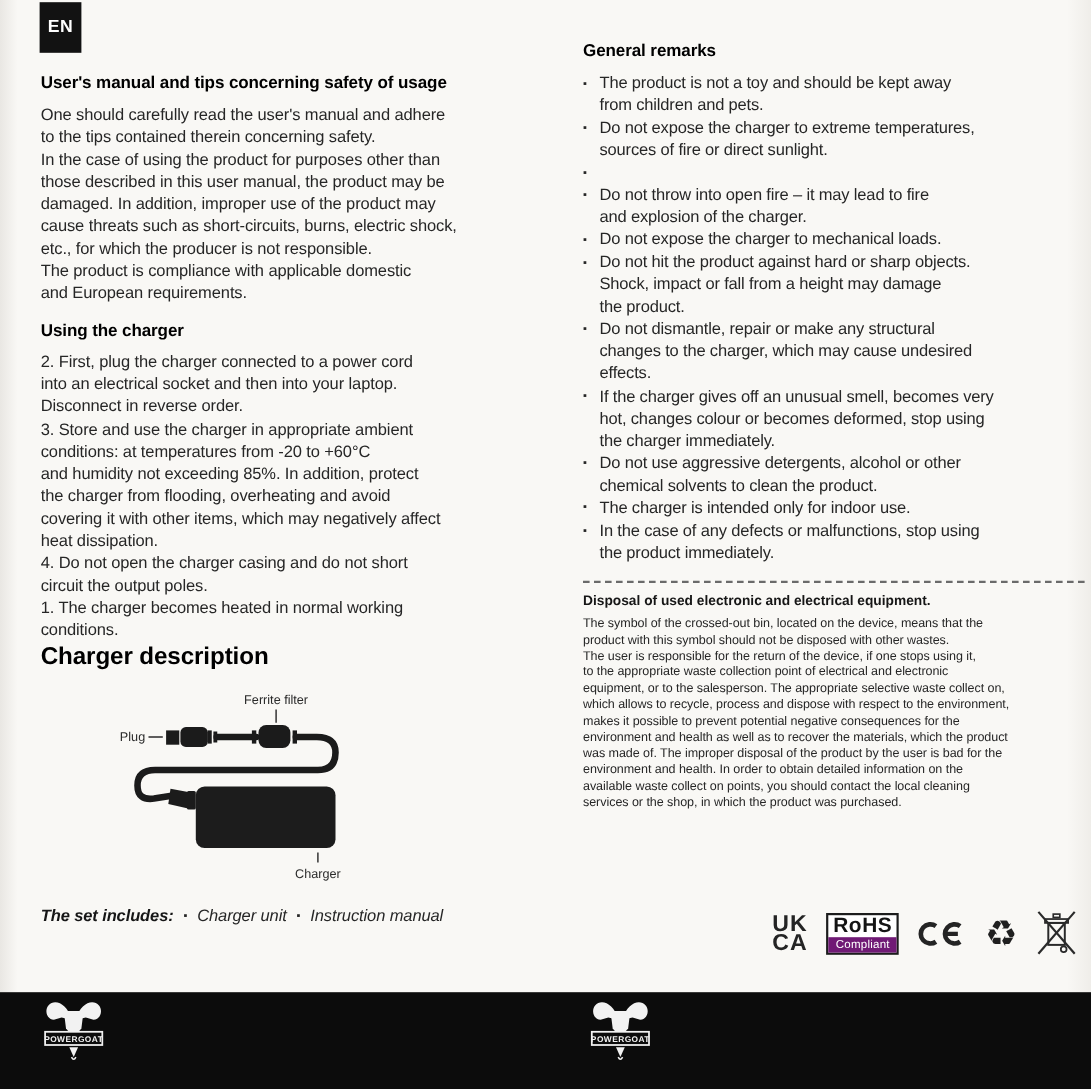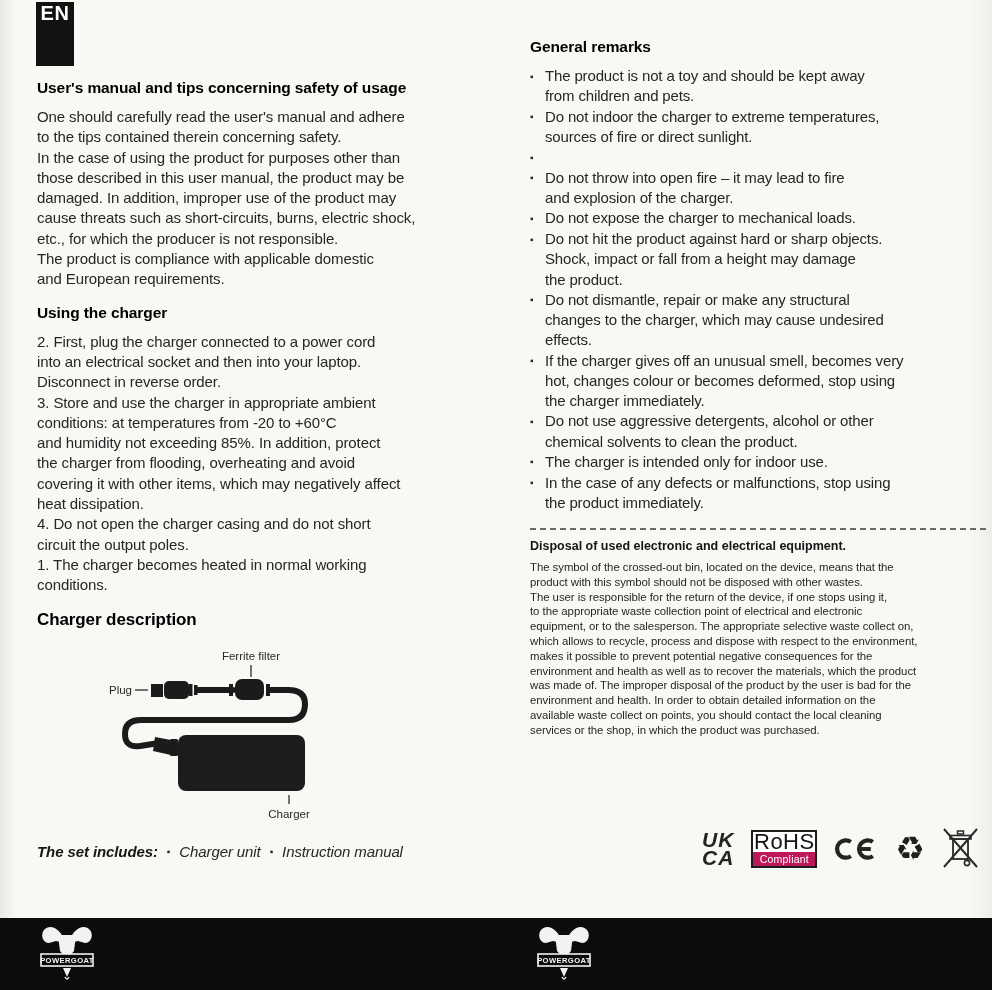--- a/index.html
+++ b/index.html
@@ -3,49 +3,49 @@
 <meta charset="utf-8">
 <style>
   html,body{margin:0;padding:0;}
   body{
     width:992px;height:990px;position:relative;overflow:hidden;
     background:linear-gradient(90deg,#e9e7e3 0px,#f9f8f5 16px,#f9f8f5 970px,#efede9 992px);
     font-family:"Liberation Sans","DejaVu Sans",sans-serif;
     color:#262626;
   }
   .en-badge{
-    position:absolute;left:36px;top:2px;width:38px;height:64px;
-    background:#121212;color:#fff;display:flex;justify-content:center;
-    font-size:20px;font-weight:bold;letter-spacing:.5px;
+    position:absolute;left:36px;top:2px;width:38px;height:46px;
+    background:#121212;color:#fff;display:flex;align-items:center;justify-content:center;
+    font-size:16px;font-weight:bold;letter-spacing:.5px;
   }
   .col{position:absolute;}
-  .col-left{left:37px;top:71px;width:470px;}
+  .col-left{left:37px;top:59px;width:470px;}
   .col-right{left:530px;top:30px;width:456px;}
   h2.sec{font-size:15.5px;font-weight:bold;color:#000000;margin:8px 0 10px 0;letter-spacing:-0.1px;}
-  h2.sec-big{font-size:17px;margin-top:14px;}
+  h2.sec-big{font-size:22px;margin-top:0;}
   .body-text{font-size:15px;line-height:20.3px;white-space:pre-line;letter-spacing:-0.1px;margin:0;}
   .num-item{font-size:15px;line-height:20.3px;white-space:pre-line;letter-spacing:-0.1px;}
   .bullet-list{margin:0;padding:0;list-style:none;}
   .bullet-list li{display:flex;align-items:flex-start;}
   .bullet-list .bul{width:15px;flex:0 0 15px;font-size:10px;line-height:20.25px;padding-top:0.5px;}
   .bullet-list .btxt{font-size:15px;line-height:20.25px;white-space:pre-line;letter-spacing:-0.15px;}
   .dash-divider{border:none;border-top:2px dashed #6a6a6a;margin:15px 0 9px 0;height:0;}
   h3.small-sec{font-size:12.5px;font-weight:bold;color:#161616;margin:0 0 7px 0;}
   .fine-text{font-size:11.4px;line-height:14.8px;white-space:pre-line;letter-spacing:-0.05px;margin:0;}
   .diagram-wrap{margin:8px 0 0 10px;}
   .set-line{margin-top:14px;font-size:15px;letter-spacing:-0.1px;display:flex;align-items:baseline;gap:9px;font-style:italic;}
   .set-line .lbl{font-weight:bold;color:#161616;}
   .set-line .sbul{font-size:10px;position:relative;top:-2px;}
   .marks-row{margin-top:88px;margin-left:172px;display:flex;align-items:center;gap:17px;}
-  .ukca{font-weight:bold;font-size:21px;line-height:17.5px;letter-spacing:1px;color:#242424;text-align:center;font-style:italic;}
+  .ukca{font-weight:bold;font-size:21px;line-height:17.5px;letter-spacing:1px;color:#242424;text-align:center;}
   .rohs{width:62px;border:2.5px solid #1c1c1c;background:#fff;text-align:center;}
-  .rohs .r-top{font-size:22px;font-weight:normal;color:#141414;line-height:20px;letter-spacing:0.5px;}
-  .rohs .r-bot{background:#be185d;color:#fff;font-size:10.5px;line-height:14px;letter-spacing:0.2px;}
+  .rohs .r-top{font-size:19px;font-weight:bold;color:#141414;line-height:20px;letter-spacing:0.5px;}
+  .rohs .r-bot{background:#701a75;color:#fff;font-size:10.5px;line-height:14px;letter-spacing:0.2px;}
   .recycle-glyph{font-family:"DejaVu Sans",sans-serif;font-size:33px;color:#1f1f1f;line-height:36px;}
-  .footer-bar{position:absolute;left:0;bottom:0;width:992px;height:72px;background:#0c0c0c;}
+  .footer-bar{position:absolute;left:0;bottom:0;width:992px;height:88px;background:#0c0c0c;}
   .goat-logo{position:absolute;top:3px;}
   .goat-1{left:38px;}
   .goat-2{left:535px;}
 </style>
 </head>
 <body>
 
 <div class="en-badge">
   <span>EN</span>
 </div>
@@ -125,21 +125,21 @@
   <h2 class="sec">General remarks</h2>
 
   <ul class="bullet-list">
     <li>
         <span class="bul">▪</span>
         <span class="btxt">The product is not a toy and should be kept away
 from children and pets.</span>
       </li>
     <li>
         <span class="bul">▪</span>
-        <span class="btxt">Do not indoor the charger to extreme temperatures,
+        <span class="btxt">Do not expose the charger to extreme temperatures,
 sources of fire or direct sunlight.</span>
       </li>
     <li>
         <span class="bul">▪</span>
       </li>
     <li>
         <span class="bul">▪</span>
         <span class="btxt">Do not throw into open fire – it may lead to fire
 and explosion of the charger.</span>
       </li>

